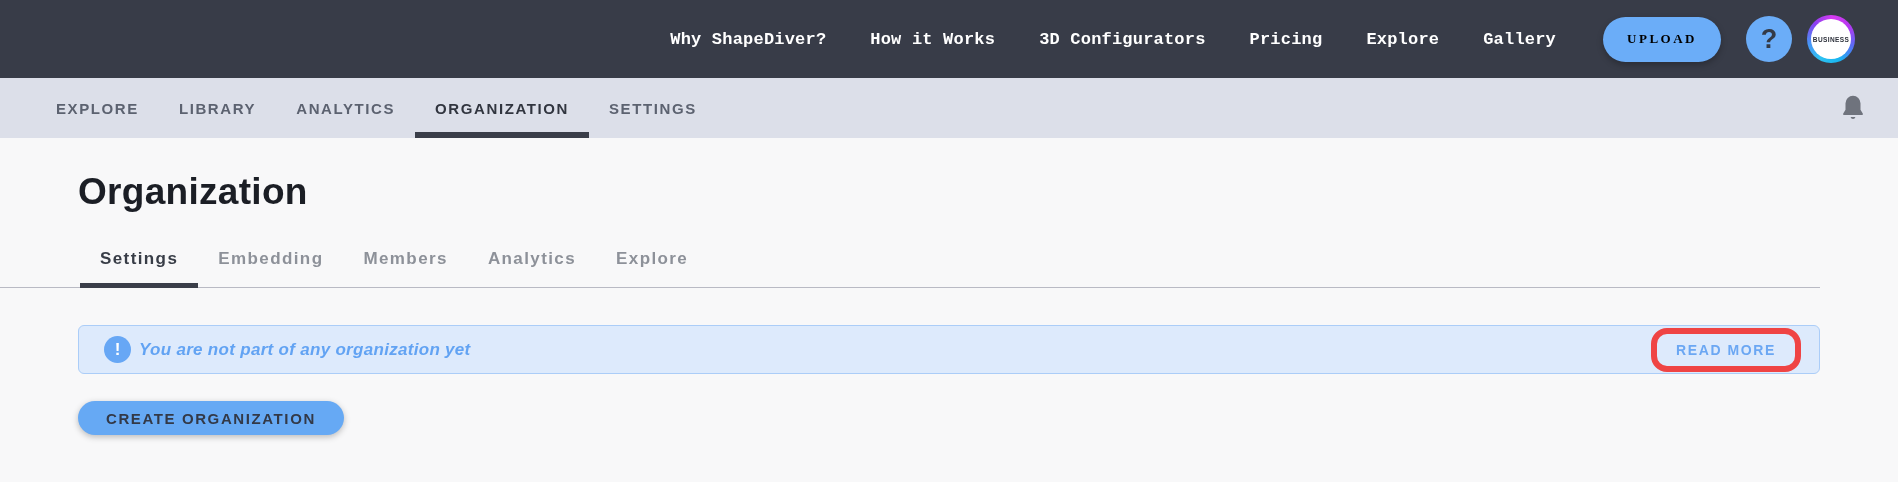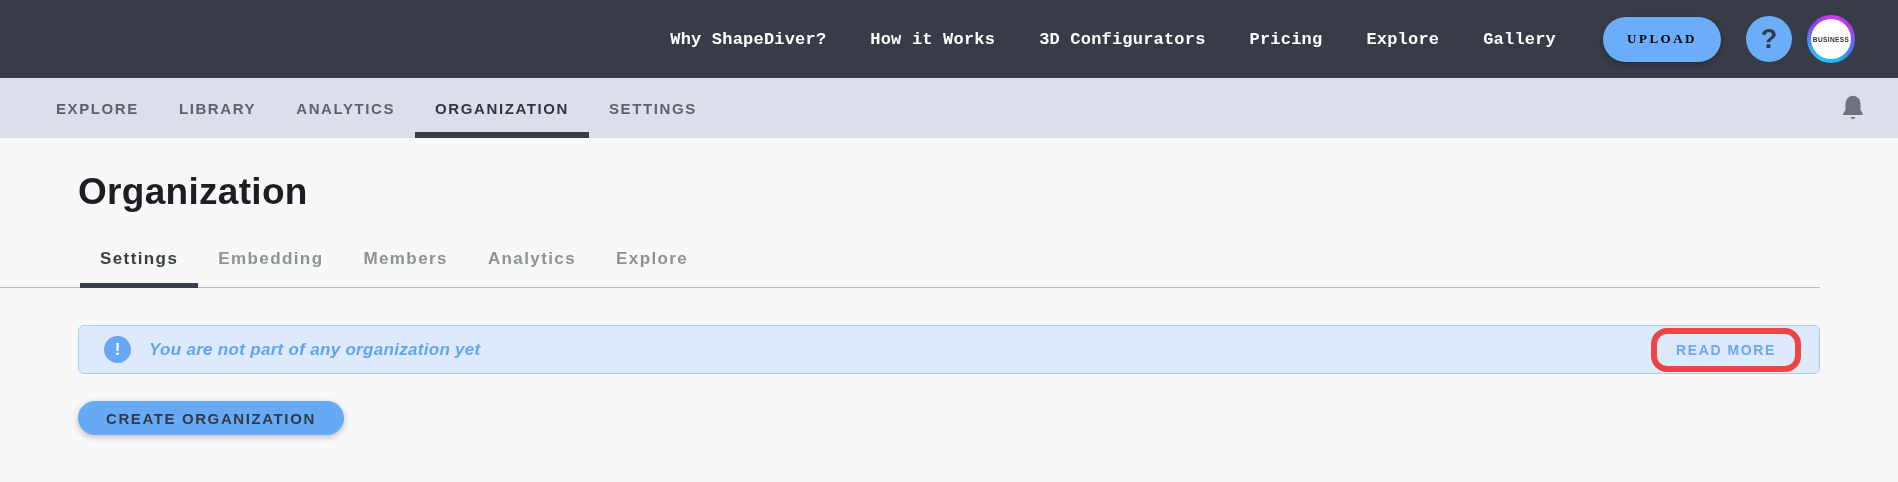--- a/index.html
+++ b/index.html
@@ -199,21 +199,21 @@
     background: #67a7f5;
     color: #ffffff;
     font-size: 17px;
     font-weight: 700;
     display: flex;
     align-items: center;
     justify-content: center;
     flex: 0 0 auto;
   }
   .alert-msg {
-    margin-left: 18px;
+    margin-left: 8px;
     font-size: 17px;
     font-style: italic;
     font-weight: 600;
     color: #62a3f3;
     letter-spacing: 0.3px;
   }
   .read-more {
     margin-left: auto;
     height: 44px;
     padding: 0 19px;

